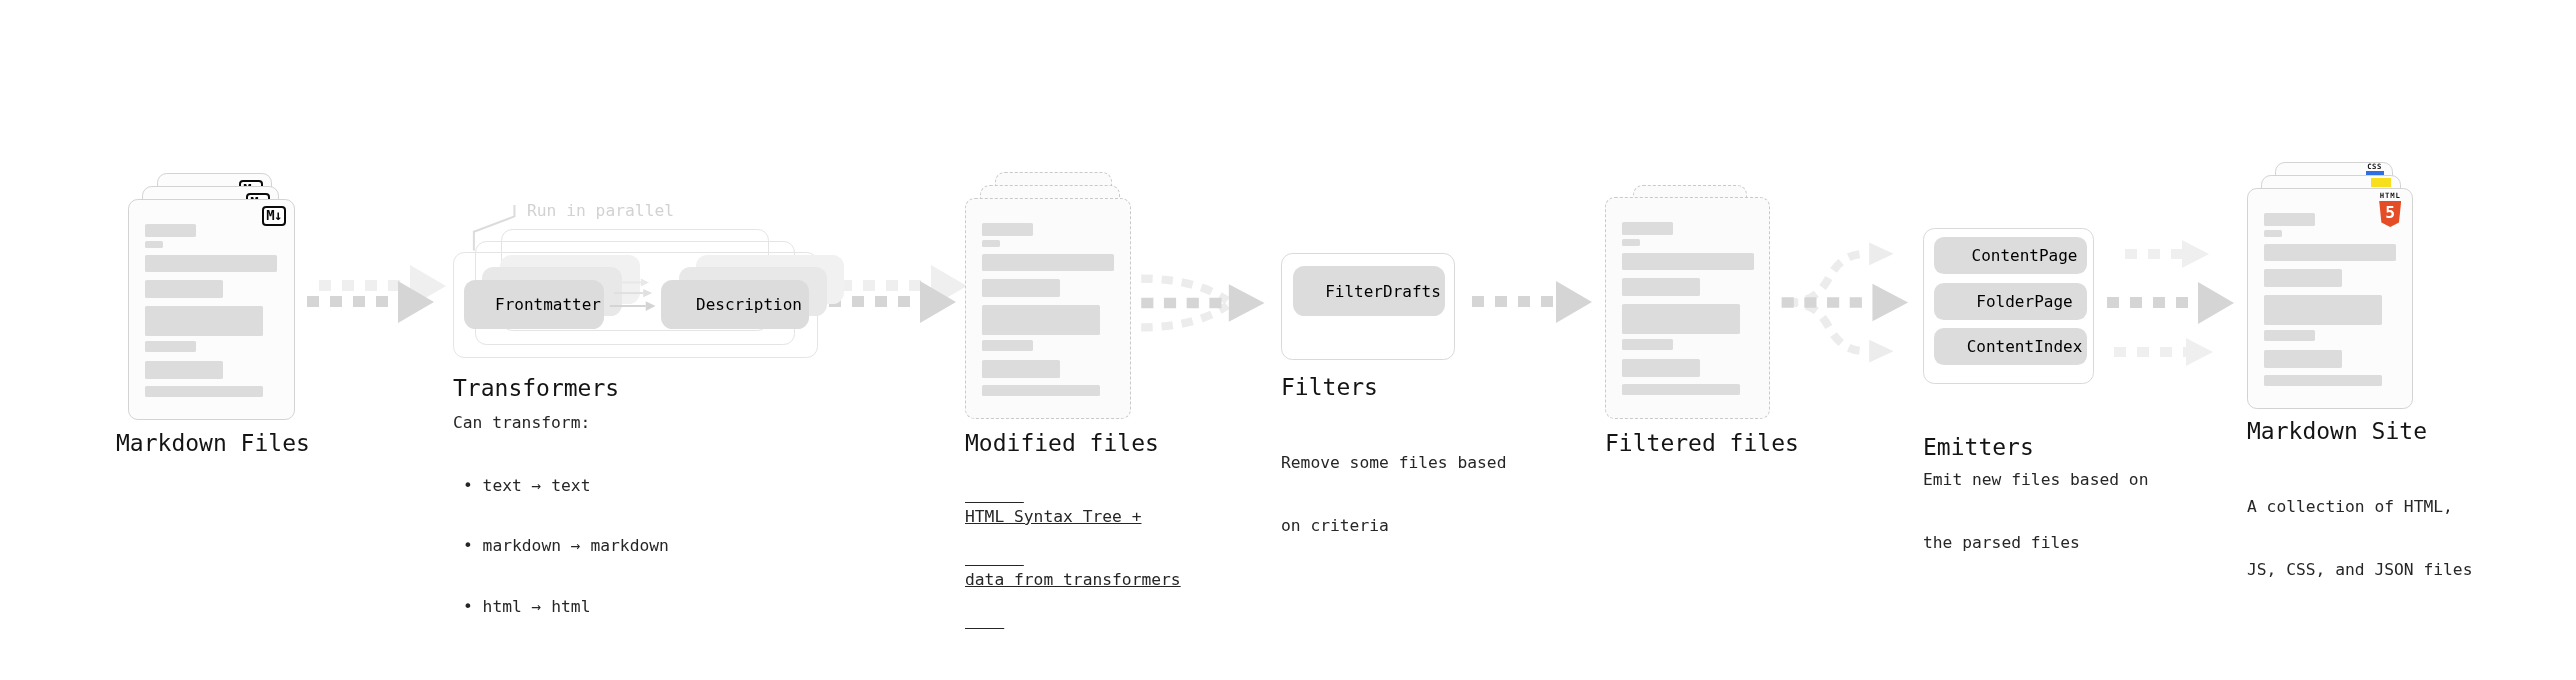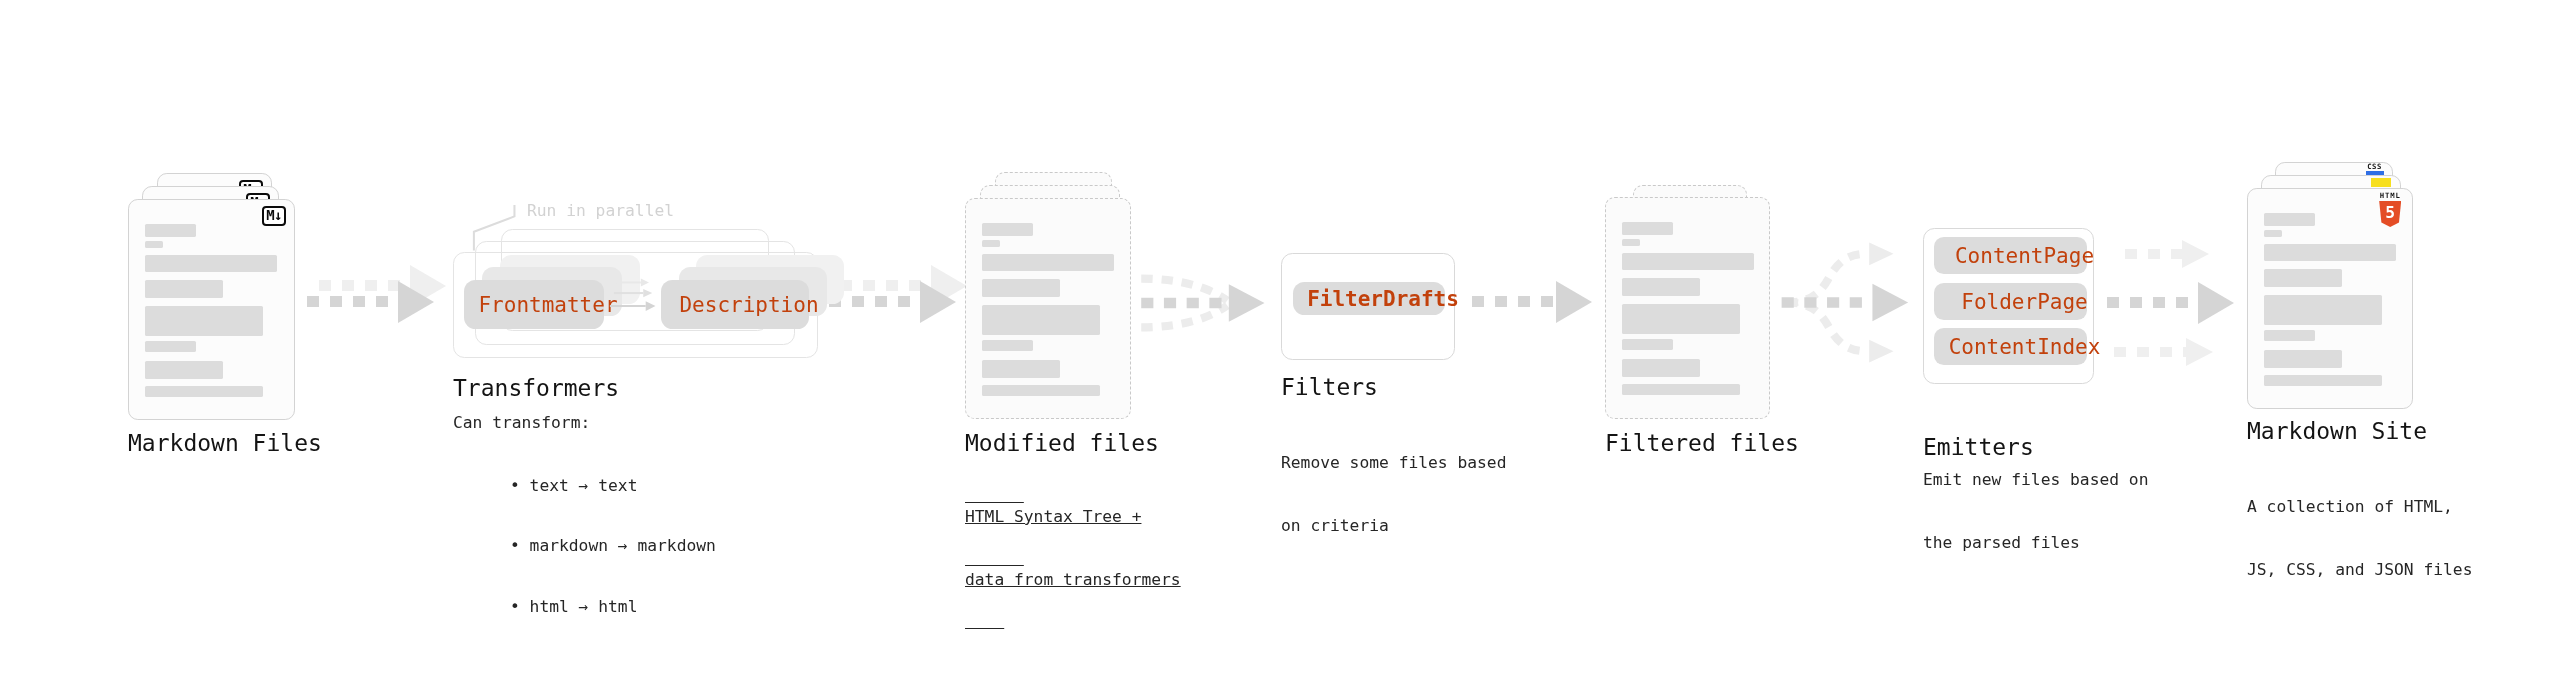--- a/index.html
+++ b/index.html
@@ -8,26 +8,26 @@
   .abs{position:absolute;}
   
   .card{position:absolute;background:#fcfcfc;border:1.6px solid #d3d3d3;border-radius:9.8px;box-sizing:border-box;}
   .card.dashed{border:1.6px dashed #c9c9c9;background:#fbfbfb;}
   .bar{position:absolute;background:#dcdcdc;border-radius:1.6px;}
   .mdbadge{position:absolute;top:5.7px;right:8.1px;background:#fff;border:2.4px solid #0b0b0b;border-radius:4.1px;
            font-size:14px;font-weight:700;line-height:1.05;padding:0.8px 2.4px;color:#0b0b0b;letter-spacing:-0.8px;}
   
   .title{position:absolute;font-size:23px;font-weight:500;color:#141414;white-space:pre;}
   .desc{position:absolute;font-size:16.3px;color:#262626;line-height:21px;white-space:pre;}
-  .bullets{position:absolute;font-size:16.3px;color:#262626;line-height:20.3px;white-space:pre;margin-left:47px;}
+  .bullets{position:absolute;font-size:16.3px;color:#262626;line-height:20.3px;white-space:pre;}
   .callout-text{position:absolute;font-size:16.3px;color:#d2d2d2;white-space:pre;}
   
   .cbox{position:absolute;border:1.6px solid #e4e4e4;border-radius:11.4px;background:transparent;box-sizing:border-box;}
   .cbox.solidbg{background:#ffffff;border-color:#d9d9d9;}
-  .pill{position:absolute;border-radius:11.4px;background:#dcdcdc;color:#c2410c;font-size:21px;
+  .pill{position:absolute;border-radius:11.4px;background:#dcdcdc;color:#000000;font-size:16px;
         display:flex;align-items:center;justify-content:center;white-space:pre;box-sizing:border-box;padding-left:28px;}
   .pill.ghost1{background:#e8e8e8;}
   .pill.ghost2{background:#f1f1f1;}
   
   .fl{position:absolute;height:42px;}
   .fl .ln{position:absolute;left:0;top:15.4px;height:10.6px;
           background:repeating-linear-gradient(90deg,currentColor 0 12.2px,transparent 12.2px 23px);}
   .fl .hd{position:absolute;top:0;width:0;height:0;border-top:21px solid transparent;
           border-bottom:21px solid transparent;border-left:36px solid currentColor;}
   .fl.sm .ln{top:16.3px;height:9.8px;}
@@ -62,21 +62,21 @@
       <div class="mdbadge">M↓</div>
       <div class="bar" style="left:16.3px;top:23.6px;width:51px;height:13px"></div>
       <div class="bar" style="left:16.3px;top:41px;width:18px;height:6.5px"></div>
       <div class="bar" style="left:16.3px;top:55px;width:132px;height:17px"></div>
       <div class="bar" style="left:16.3px;top:80px;width:78px;height:18px"></div>
       <div class="bar" style="left:16.3px;top:106px;width:118px;height:30px"></div>
       <div class="bar" style="left:16.3px;top:141px;width:51px;height:11.4px"></div>
       <div class="bar" style="left:16.3px;top:161px;width:78px;height:18px"></div>
       <div class="bar" style="left:16.3px;top:186px;width:118px;height:11.4px"></div>
     </div>
-    <div class="title" style="left:128px;top:430px;">Markdown Files</div>
+    <div class="title" style="left:116px;top:430px;">Markdown Files</div>
   </div>
 
   <div>
     <div class="fl c-light" style="left:319px;top:265px;width:130px;">
       <div class="ln" style="width:91px;"></div>
         <div class="hd" style="left:91px;"></div>
     </div>
     <div class="fl c-dark" style="left:307px;top:281px;width:130px;">
       <div class="ln" style="width:91px;"></div>
         <div class="hd" style="left:91px;"></div>
@@ -152,21 +152,21 @@
 
   <svg class="abs" style="left:1136px;top:260px;" width="137" height="86" viewBox="0 0 168 106">
     <path d="M 6 23 C 55 23 90 34 112 50" fill="none" stroke="#ececec" stroke-width="10" stroke-dasharray="14 11"></path>
     <path d="M 6 83 C 55 83 90 72 112 56" fill="none" stroke="#ececec" stroke-width="10" stroke-dasharray="14 11"></path>
     <path d="M 6 53 H 110" fill="none" stroke="#d5d5d5" stroke-width="13" stroke-dasharray="15 13"></path>
     <polygon points="114,30 158,53 114,76" fill="#d5d5d5"></polygon>
   </svg>
 
   <div>
     <div class="cbox solidbg" style="left:1281px;top:253px;width:174px;height:107px;"></div>
-    <div class="pill" style="left:1293px;top:282px;width:152px;height:33px;font-weight:bold;">FilterDrafts</div>
+    <div class="pill" style="left:1293px;top:266px;width:152px;height:50px;">FilterDrafts</div>
     <div class="title" style="left:1281px;top:374px;">Filters</div>
     <div class="desc" style="left:1281px;top:410px;">
       <div>Remove some files based</div>
       <div>on criteria</div>
     </div>
   </div>
 
   <div class="fl c-dark" style="left:1472px;top:281px;width:122px;">
     <div class="ln" style="width:84px;"></div>
       <div class="hd" style="left:84px;"></div>

